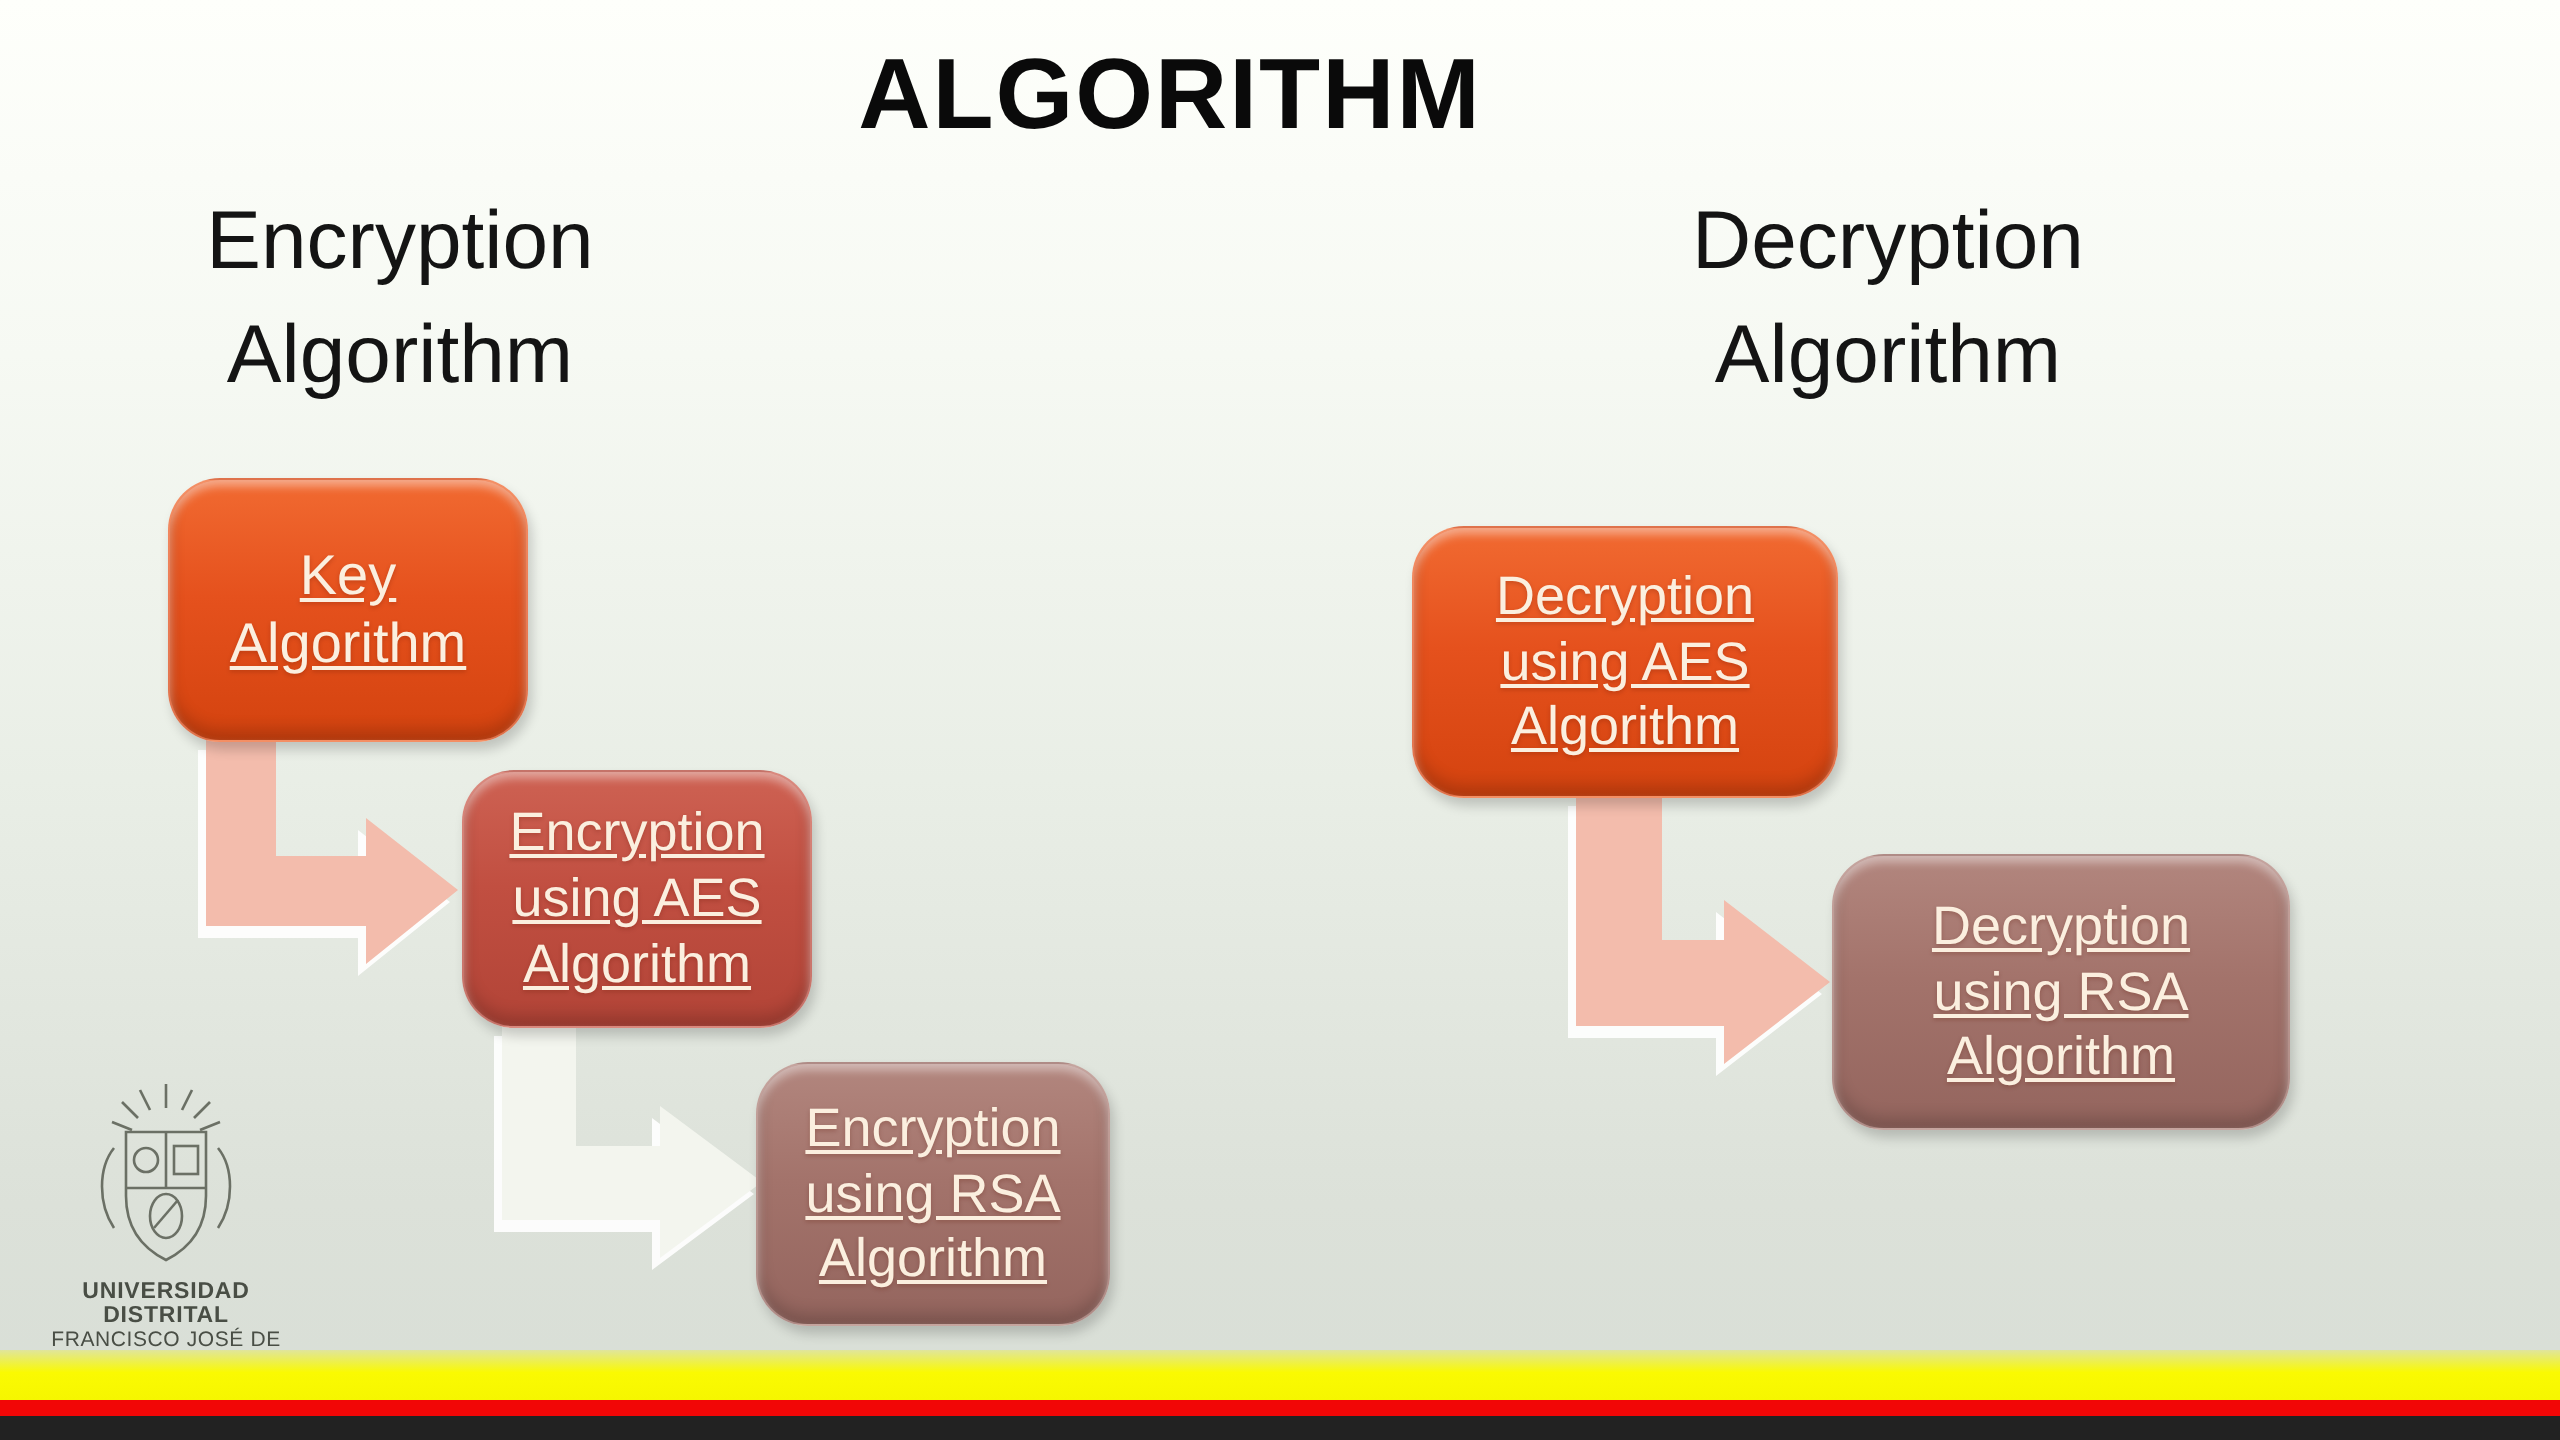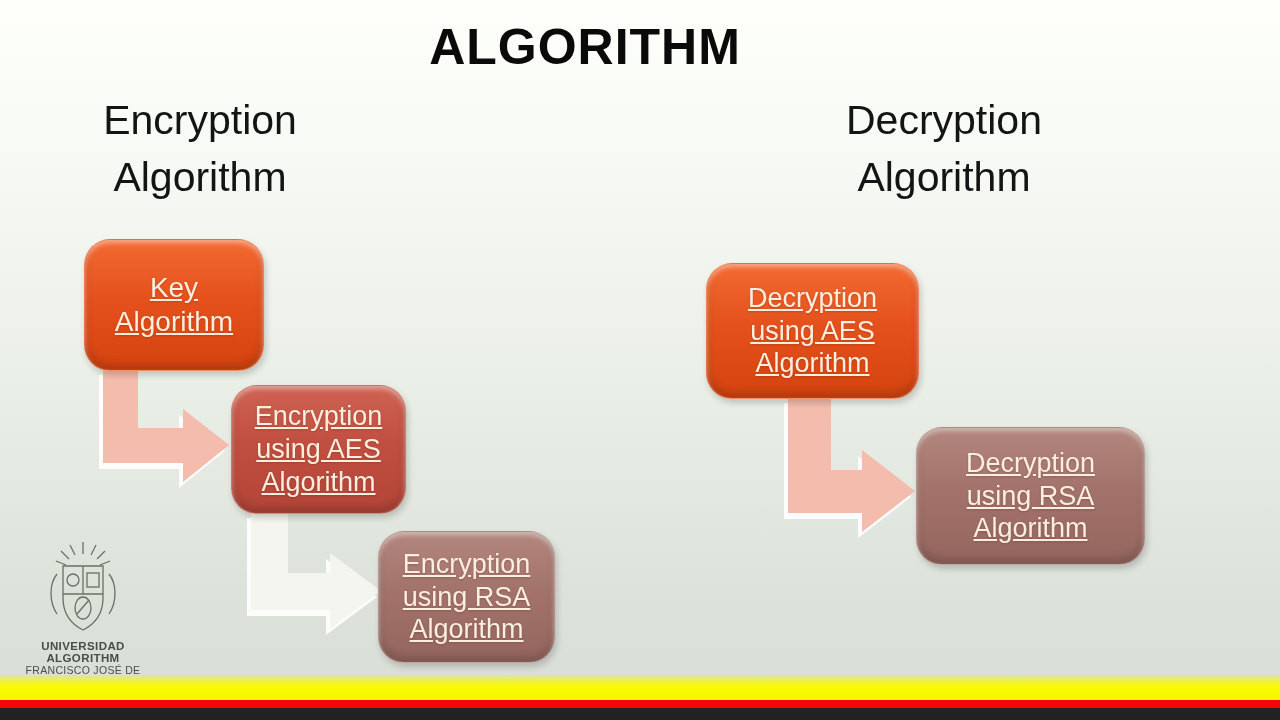--- a/index.html
+++ b/index.html
@@ -147,20 +147,20 @@
       <path d="M22,26 H62 V58 C62,74 54,84 42,90 C30,84 22,74 22,58 Z"></path>
       <line x1="42" y1="26" x2="42" y2="54"></line>
       <line x1="22" y1="54" x2="62" y2="54"></line>
 
       <circle cx="32" cy="40" r="6"></circle>
       <rect x="46" y="33" width="12" height="14"></rect>
 
       <ellipse cx="42" cy="68" rx="8" ry="11"></ellipse>
       <line x1="36" y1="74" x2="48" y2="60"></line>
     </svg>
-    <div class="logo-line1">UNIVERSIDAD ALGORITHM</div>
+    <div class="logo-line1">UNIVERSIDAD DISTRITAL</div>
     <div class="logo-line2">FRANCISCO JOSÉ DE CALDAS</div>
   </div>
 
   <div class="stripe-yellow"></div>
   <div class="stripe-red"></div>
 
 </div>
 
 </body></html>

